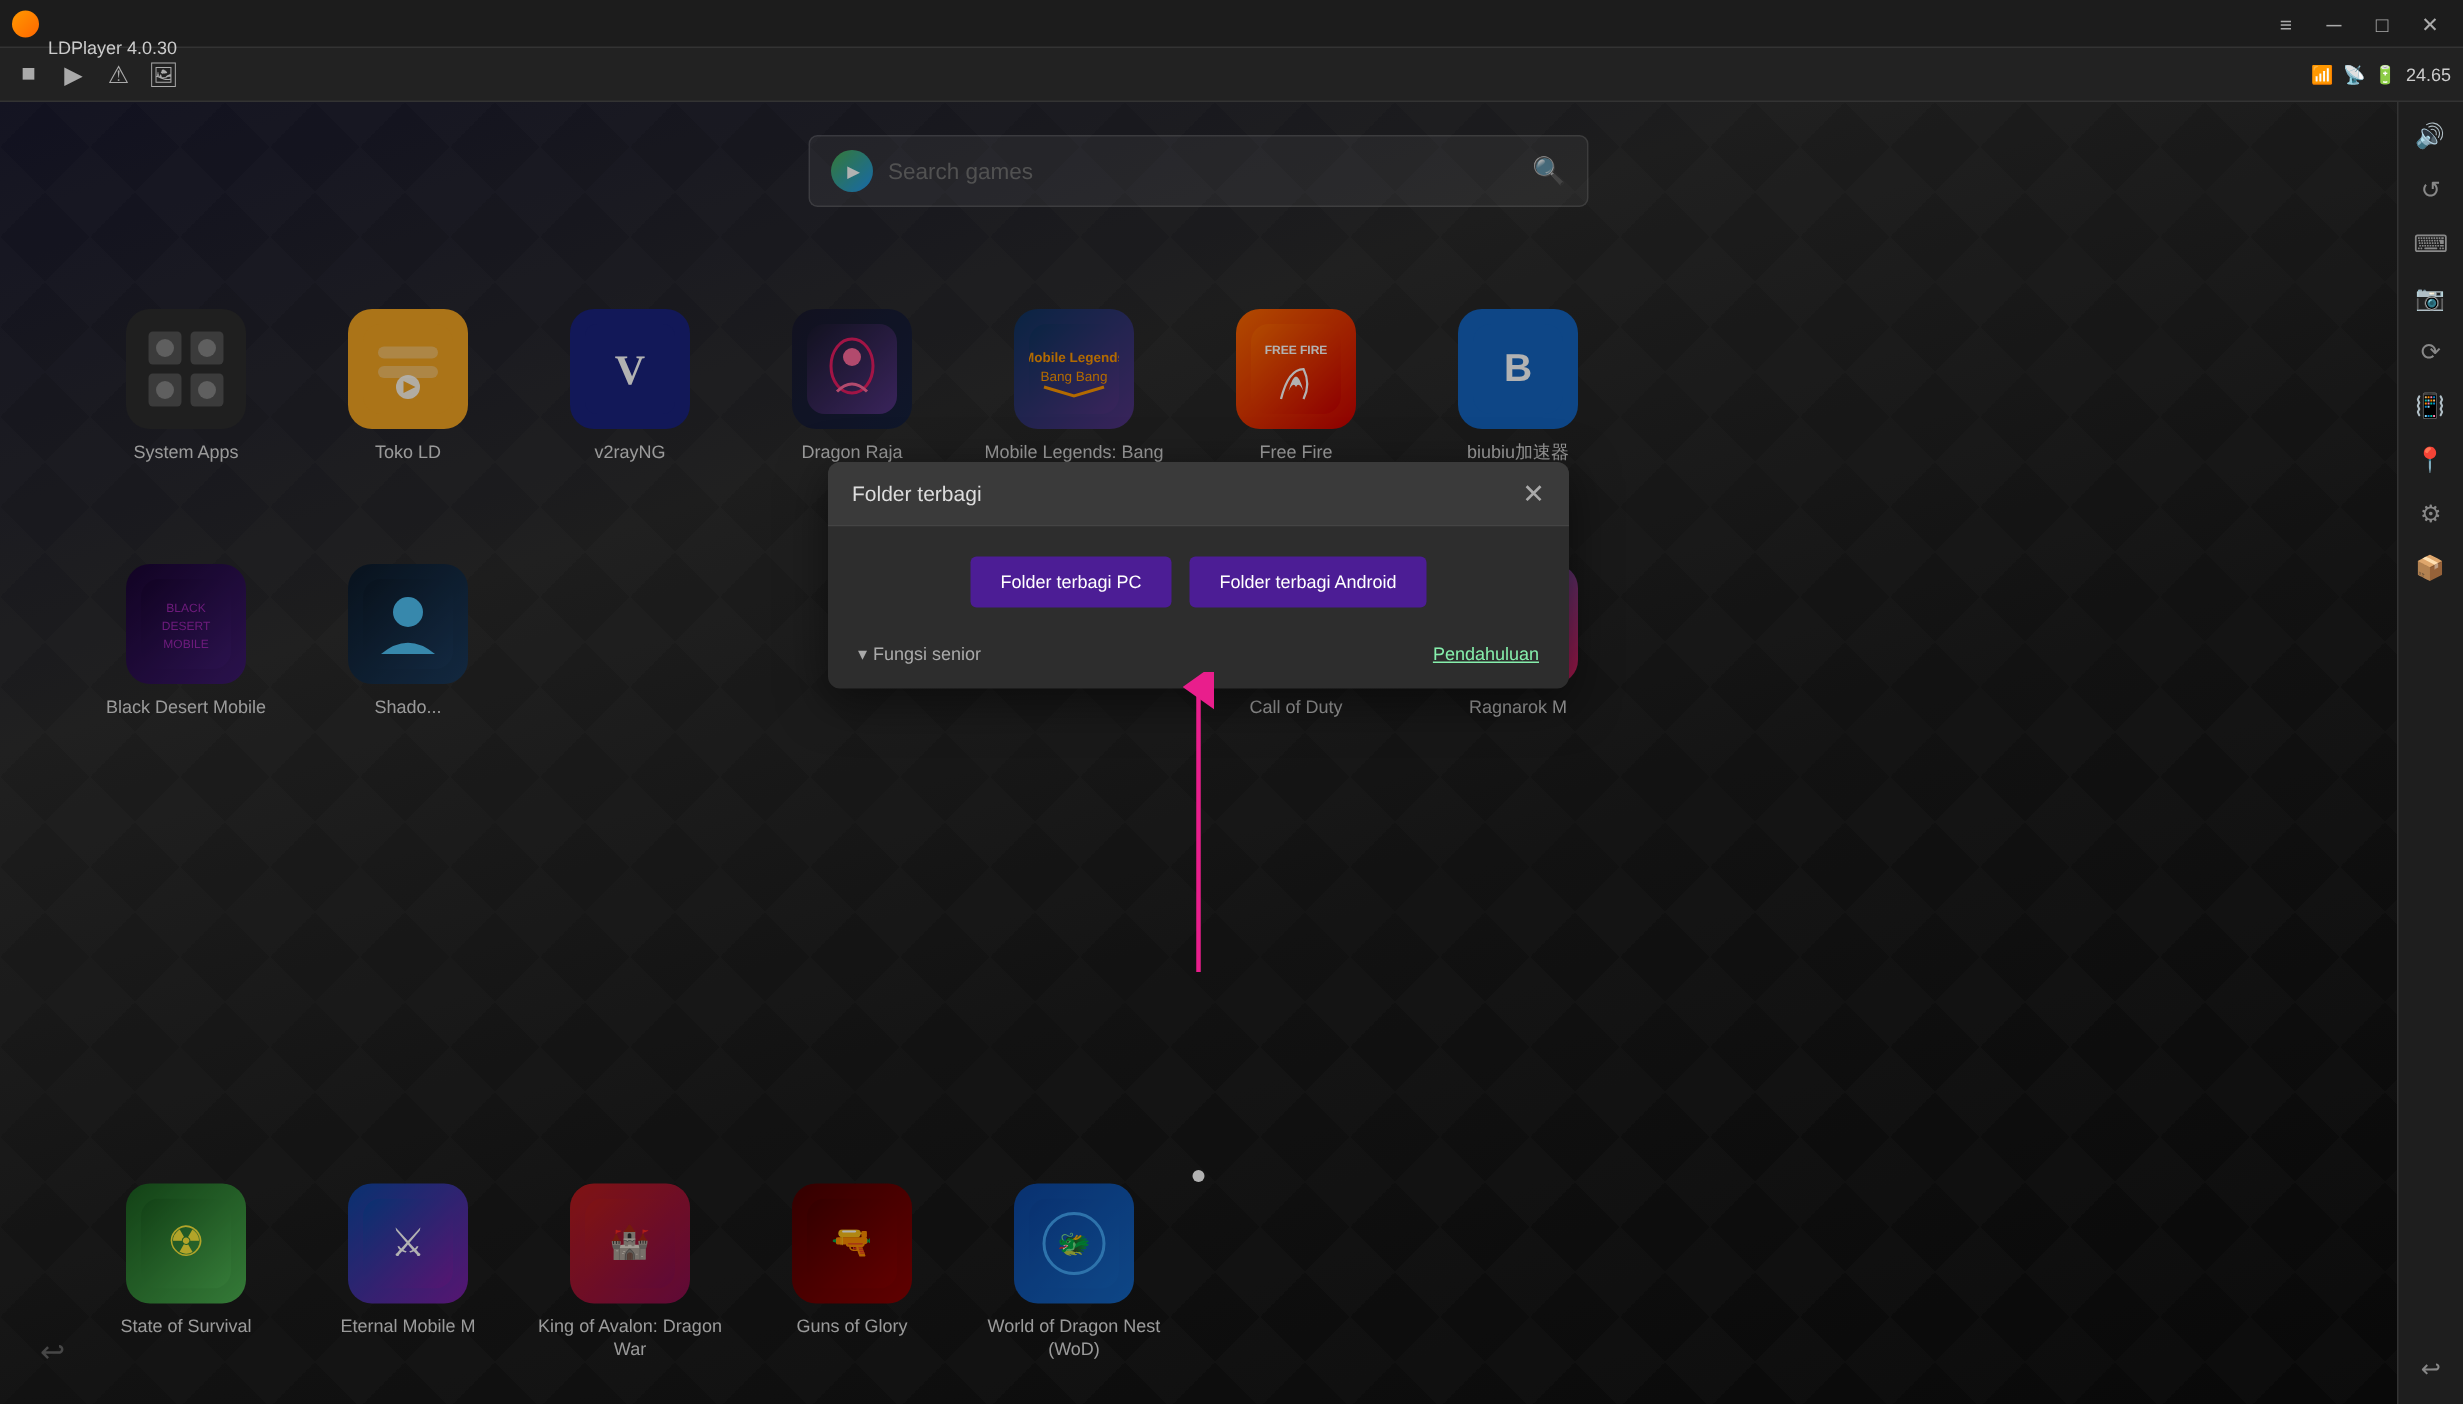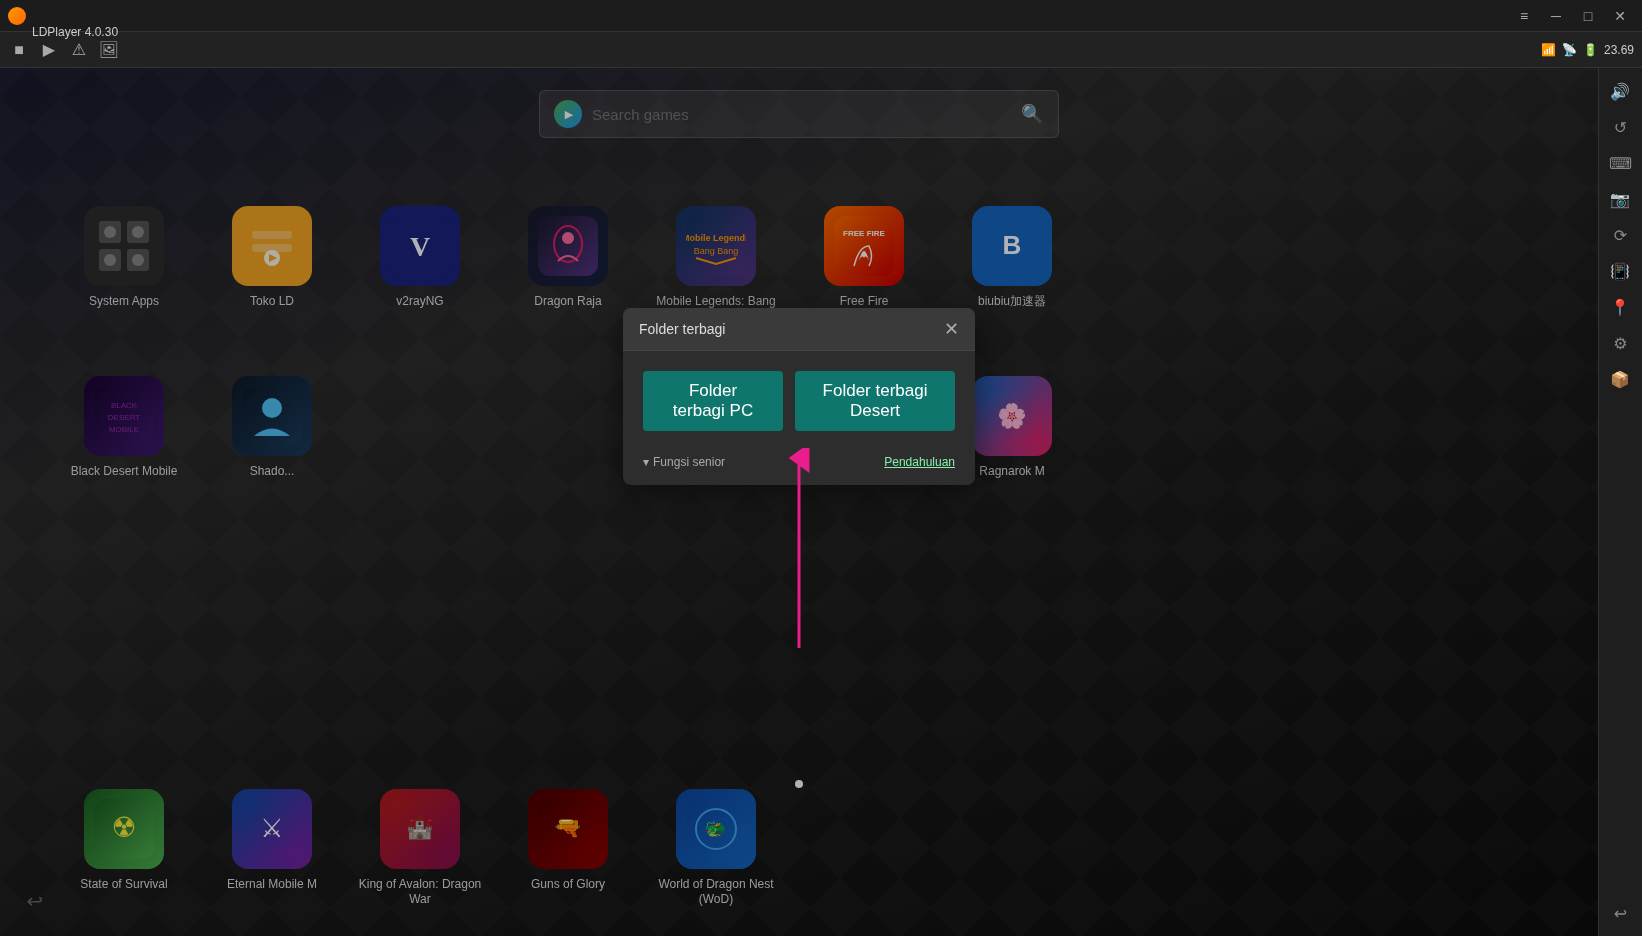--- a/index.html
+++ b/index.html
@@ -279,21 +279,21 @@
       z-index: 50;
       display: flex;
       align-items: center;
       justify-content: center;
     }
 
     
     #modal {
       background: #2d2d2d;
       border-radius: 8px;
-      width: 352px;
+      width: 494px;
       box-shadow: 0 8px 32px rgba(0,0,0,0.5);
       position: absolute;
       top: 240px;
       left: 50%;
       transform: translateX(-50%);
     }
 
     #modal-header {
       background: #3a3a3a;
       padding: 12px 16px;
@@ -327,25 +327,25 @@
     .modal-buttons {
       display: flex;
       gap: 12px;
       justify-content: center;
       margin-bottom: 16px;
     }
     .modal-btn {
       padding: 10px 20px;
       border: none;
       border-radius: 4px;
-      font-size: 17px;
+      font-size: 12px;
       font-weight: 500;
       cursor: pointer;
       color: white;
-      background: #0f766e;
+      background: #4c1d95;
     }
 
     .modal-footer {
       display: flex;
       align-items: center;
       justify-content: space-between;
       padding-top: 8px;
     }
     .fungsi-link {
       color: #aaa;
@@ -403,21 +403,21 @@
 
 <div id="quickbar">
   <div class="qb-icon">■</div>
   <div class="qb-icon">▶</div>
   <div class="qb-icon">⚠</div>
   <div class="qb-icon">🖼</div>
   <div class="status-icons">
     <span>📶</span>
     <span>📡</span>
     <span>🔋</span>
-    <span>23.69</span>
+    <span>24.65</span>
   </div>
 </div>
 
 <div id="main">
 
   <div id="desktop">
 
     <div id="searchbar">
       <div class="play-icon"></div>
       <input type="text" placeholder="Search games" style="">
@@ -712,21 +712,21 @@
       </div>
 
       <div id="modal">
         <div id="modal-header">
           <span class="modal-title">Folder terbagi</span>
           <span class="close-btn">✕</span>
         </div>
         <div id="modal-body">
           <div class="modal-buttons">
             <button class="modal-btn">Folder terbagi PC</button>
-            <button class="modal-btn">Folder terbagi Desert</button>
+            <button class="modal-btn">Folder terbagi Android</button>
           </div>
           <div class="modal-footer">
             <span class="fungsi-link">
               <span>▾</span>
               <span>Fungsi senior</span>
             </span>
             <span class="pendahuluan-link">Pendahuluan</span>
           </div>
         </div>
       </div>

